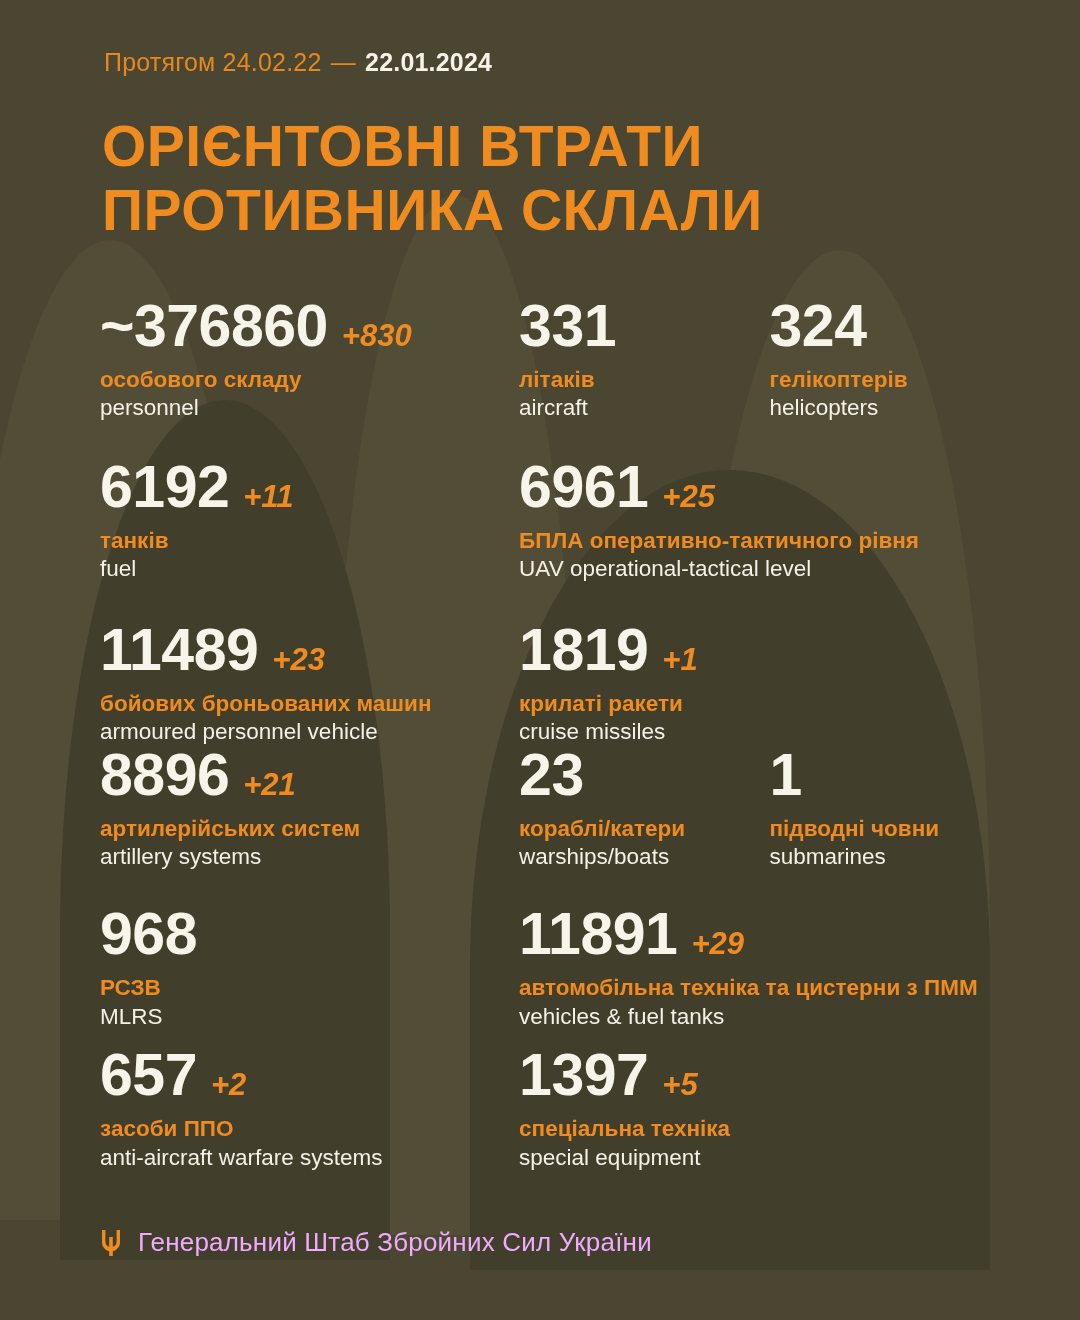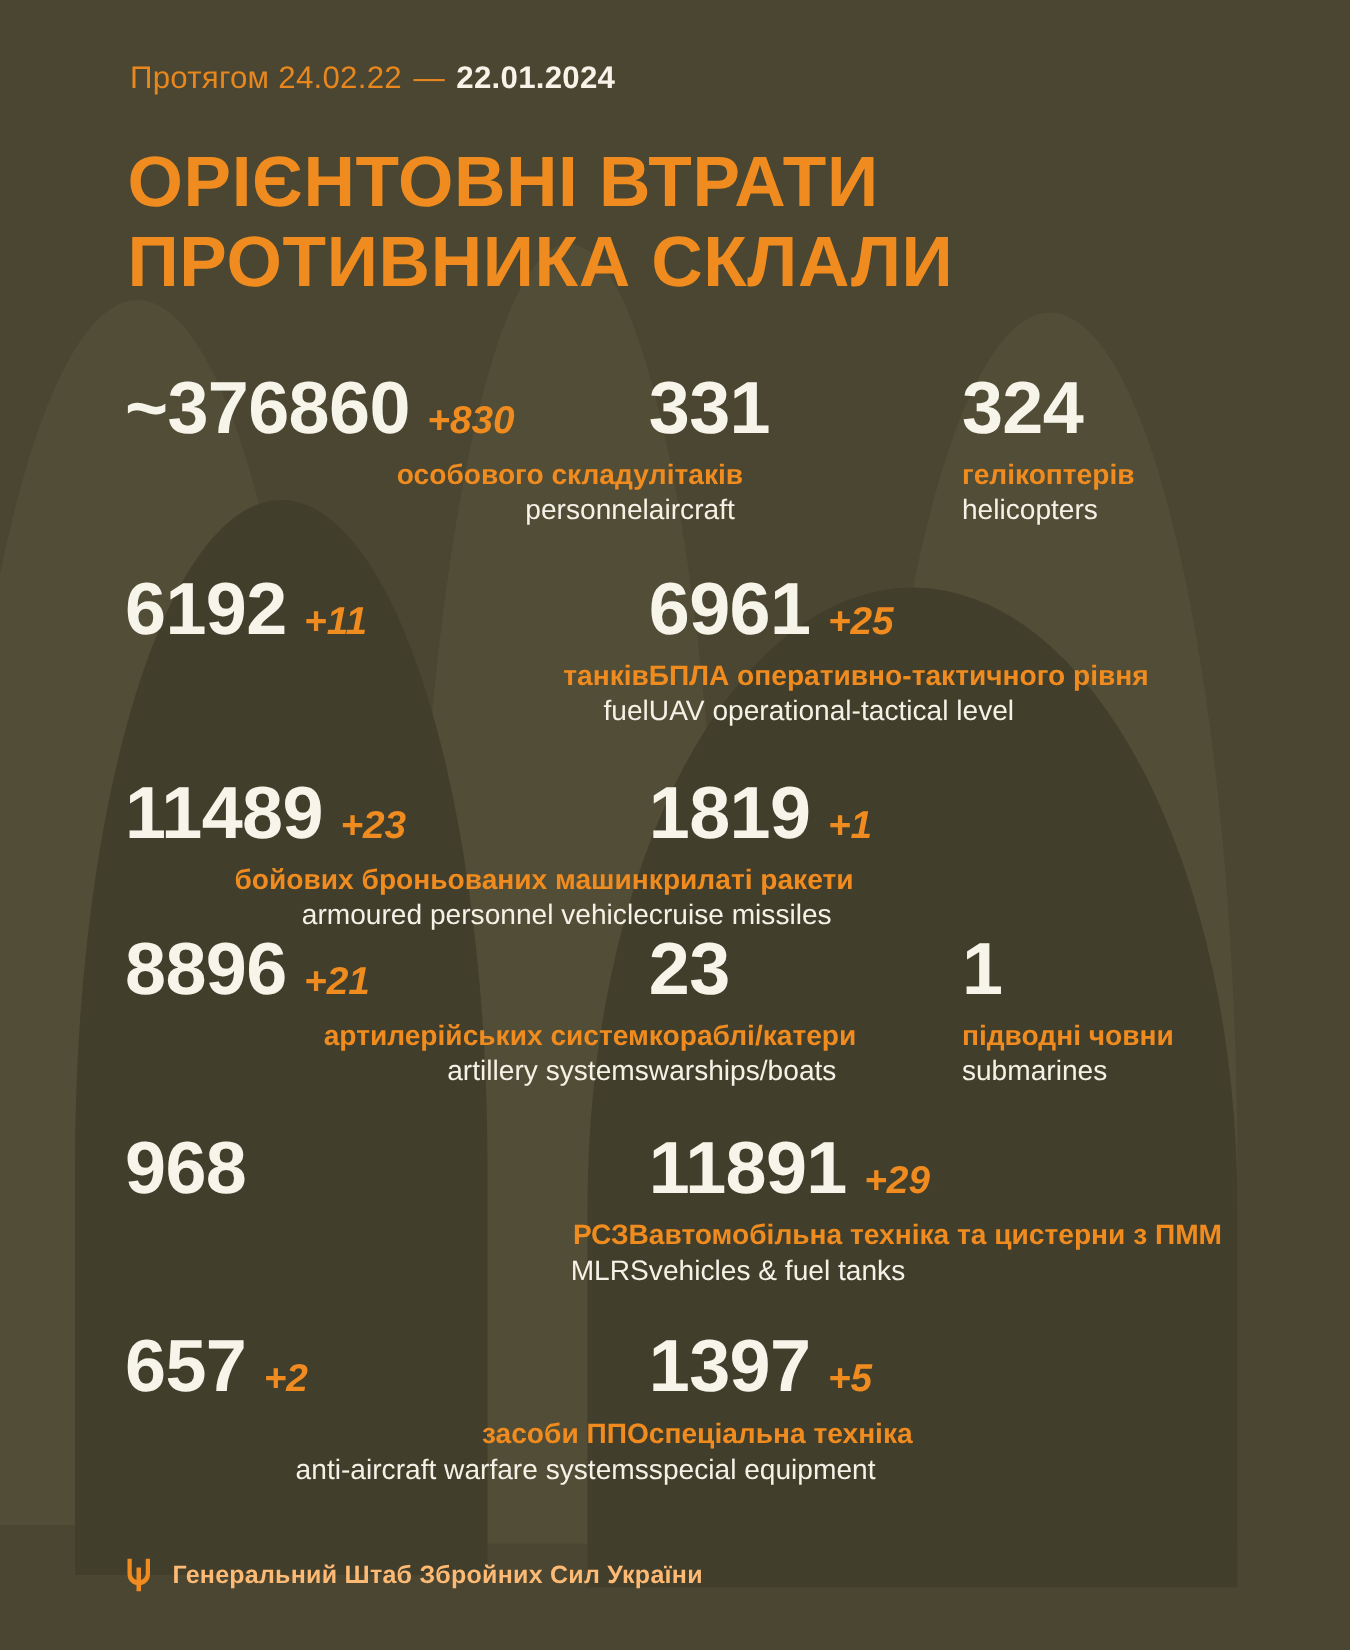--- a/index.html
+++ b/index.html
@@ -74,25 +74,25 @@
     position: relative;
   }
   .row {
     display: flex;
     align-items: flex-start;
   }
   .row.r1 { margin-bottom: 36px; }
   .row.r2 { margin-bottom: 38px; }
   .row.r3 { }
   .row.r4 { margin-bottom: 34px; }
-  .row.r5 { margin-bottom: 34px; }
-  .row.r6 { margin-bottom: 0; }
+  .row.r5 { }
+  .row.r6 { margin-bottom: 0; margin-top: 16px; }
 
   .cell { position: relative; }
-  .cell.c-a { width: 435px; text-align: right; }
+  .cell.c-a { width: 435px; }
   .cell.c-b { width: 260px; }
   .cell.c-c { width: 260px; }
   .cell.wide-b { width: 520px; }
 
   .numline {
     display: flex;
     align-items: baseline;
     white-space: nowrap;
   }
   .num {
@@ -133,23 +133,23 @@
     display: flex;
     align-items: center;
     gap: 16px;
   }
   .trident {
     width: 22px;
     height: 30px;
     flex: 0 0 auto;
   }
   .footer-text {
-    font-size: 20px;
-    font-weight: 700;
-    color: #fdba74;
+    font-size: 26px;
+    font-weight: 400;
+    color: #f0abfc;
     letter-spacing: 0.2px;
     white-space: nowrap;
   }
 </style>
 </head>
 <body>
 
 <div id="bg-layer">
   <div class="bg-blob b1"></div>
   <div class="bg-blob b2"></div>

